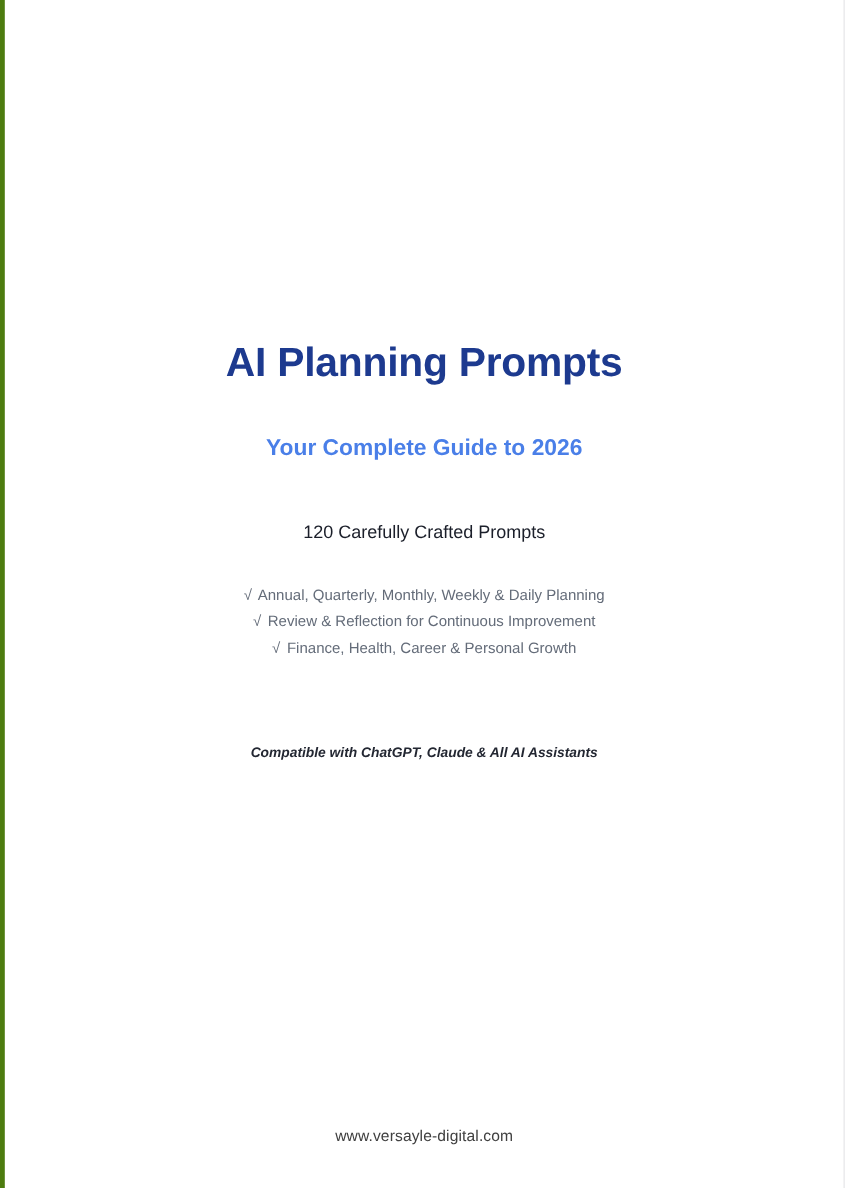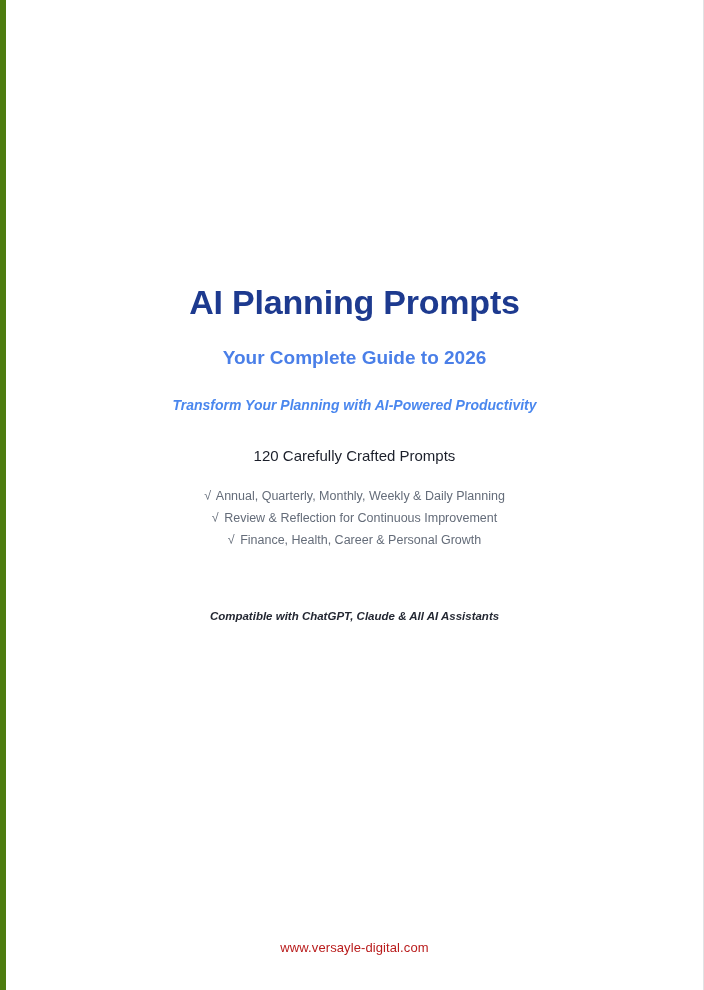--- a/index.html
+++ b/index.html
@@ -14,21 +14,21 @@
   }
 
   
   .page {
     position: relative;
     width: 704px;
     height: 990px;
     margin: 0 auto;
     background: #ffffff;
     box-sizing: border-box;
-    border-left: 6px solid #4d7c0f;
+    border-left: 4px solid #4d7c0f;
     border-right: 1px solid #e2e2e4;
     overflow: hidden;
   }
 
   .page-inner {
     position: absolute;
     left: 0;
     right: 0;
     top: 0;
     bottom: 0;
@@ -54,21 +54,21 @@
     color: #1d3a8f;
     letter-spacing: -0.2px;
     line-height: 1.15;
     margin: 0;
   }
 
   .cover-subtitle {
     font-size: 19px;
     font-weight: bold;
     color: #4a7fe8;
-    margin: 0;
+    margin: 16px;
     padding-top: 25px;
     line-height: 1.2;
   }
 
   .cover-tagline {
     font-size: 14px;
     font-weight: bold;
     font-style: italic;
     color: #4a87ee;
     margin: 0;
@@ -81,21 +81,21 @@
     font-weight: normal;
     color: #1b1f2a;
     margin: 0;
     padding-top: 33px;
     line-height: 1.2;
   }
 
   
   .feature-list {
     list-style: none;
-    margin: 4px;
+    margin: 16px;
     padding: 16px 0 0 0;
     text-align: center;
   }
 
   .feature-item {
     font-size: 12.5px;
     color: #646c79;
     line-height: 22px;
     white-space: nowrap;
   }
@@ -120,40 +120,39 @@
   .footer {
     position: absolute;
     left: 0;
     right: 0;
     bottom: 34px;
     text-align: center;
   }
 
   .footer-url {
     font-size: 13px;
-    color: #b91c1c;
+    color: #404040;
     letter-spacing: 0.1px;
     margin-top: 40px;
   }
 </style>
 </head>
 <body>
 
 <div class="page">
   <div class="page-inner">
 
     <div class="top-spacer"></div>
 
     <div class="cover-block">
 
       <h1 class="cover-title">AI Planning Prompts</h1>
 
       <h2 class="cover-subtitle">Your Complete Guide to 2026</h2>
 
-      <p class="cover-tagline">Transform Your Planning with AI-Powered Productivity</p>
 
       <p class="cover-count">120 Carefully Crafted Prompts</p>
 
       <ul class="feature-list">
         <li class="feature-item">
           <span class="check-icon">√</span>
           <span>Annual, Quarterly, Monthly, Weekly &amp; Daily Planning</span>
         </li>
         <li class="feature-item">
           <span class="check-icon">√</span>

